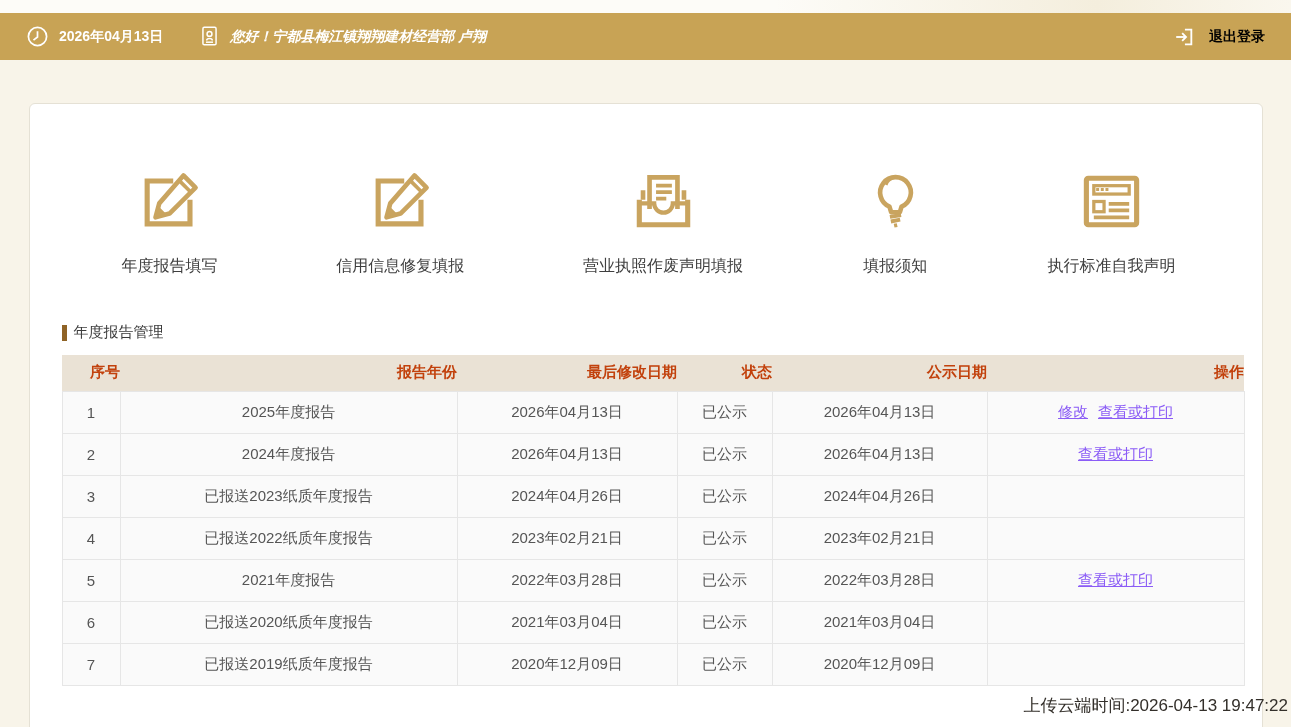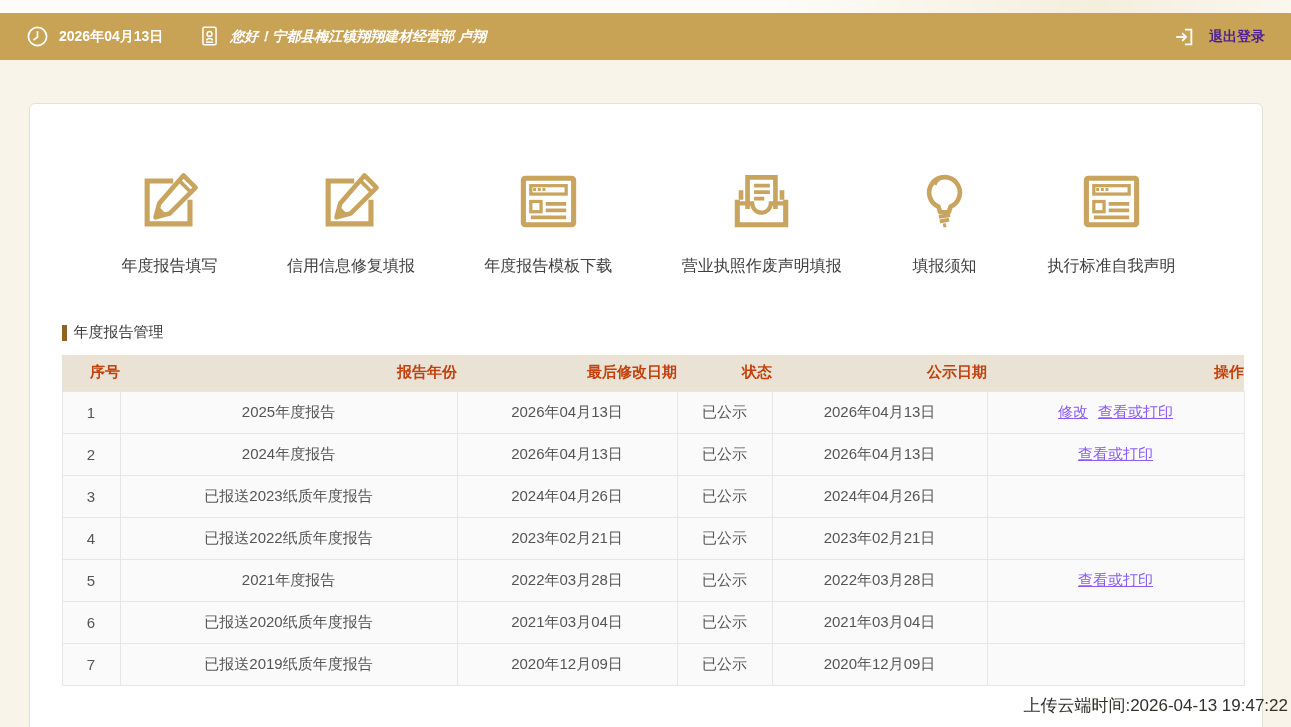--- a/index.html
+++ b/index.html
@@ -23,21 +23,21 @@
     font-size:14px;
     font-weight:bold;
     padding:0 26px;
   }
   .topbar .group { display:flex; align-items:center; gap:10px; }
   .topbar .greeting-group { margin-left:36px;font-style:italic; }
   .topbar .spacer { flex:1; }
   .topbar svg { display:block; }
   .logout {
     display:flex; align-items:center; gap:14px;
-    color:#4c1d95; text-decoration:none; cursor:pointer;
+    color:#000000; text-decoration:none; cursor:pointer;
   }
   
   .card {
     position:relative;
     width:1234px;
     height:695px;
     margin:43px auto 0 auto;
     background:#fff;
     border:1px solid #E5E1D5;
     border-radius:6px;
@@ -185,26 +185,20 @@
       <span class="lbl">年度报告填写</span>
     </div>
     <div class="shortcut">
       <svg viewBox="0 0 72 72">
           <use href="#ic-edit"></use>
         </svg>
       <span class="lbl">信用信息修复填报</span>
     </div>
     <div class="shortcut">
       <svg viewBox="0 0 72 72">
-          <use href="#ic-template"></use>
-        </svg>
-      <span class="lbl">年度报告模板下载</span>
-    </div>
-    <div class="shortcut">
-      <svg viewBox="0 0 72 72">
           <use href="#ic-inbox"></use>
         </svg>
       <span class="lbl">营业执照作废声明填报</span>
     </div>
     <div class="shortcut">
       <svg viewBox="0 0 72 72">
           <use href="#ic-bulb"></use>
         </svg>
       <span class="lbl">填报须知</span>
     </div>

